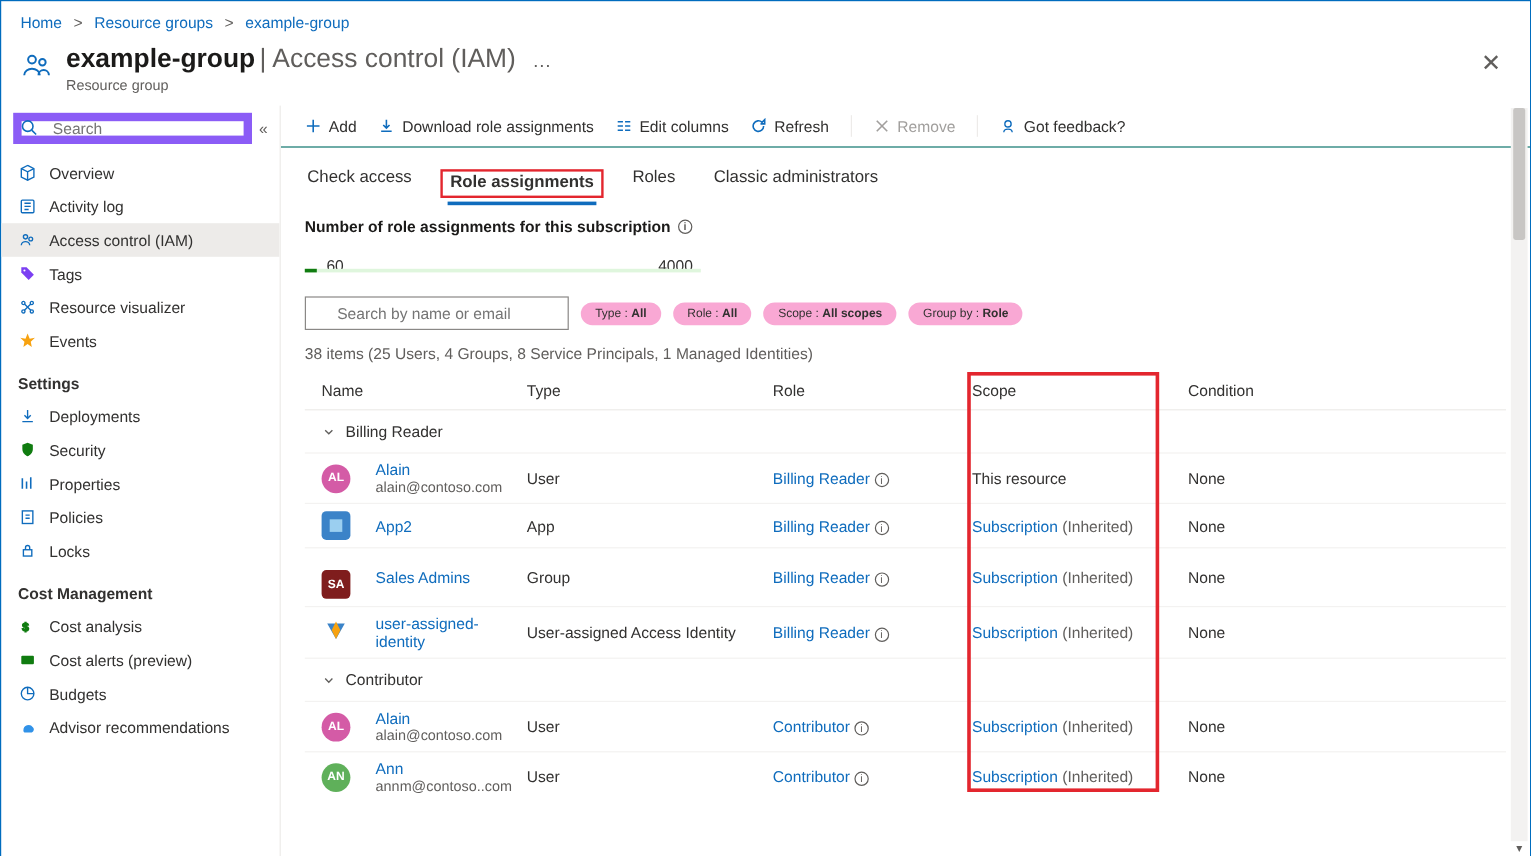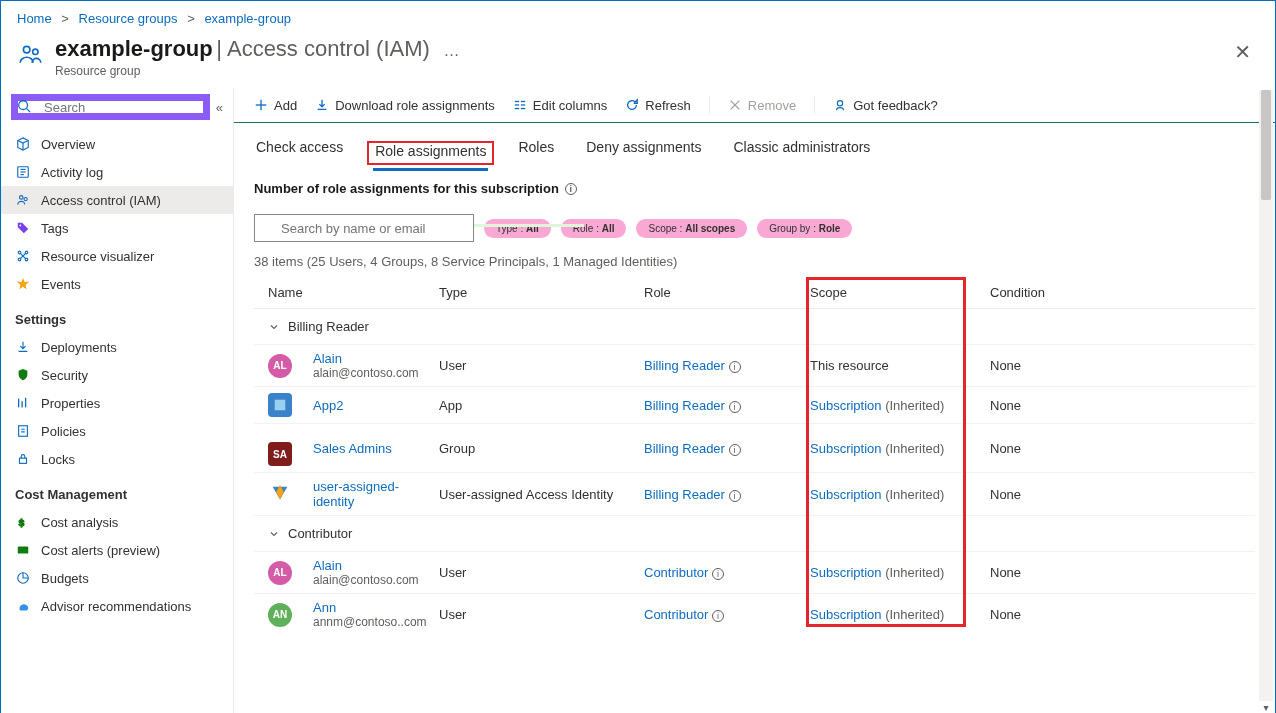--- a/index.html
+++ b/index.html
@@ -39,21 +39,21 @@
   .main { flex: 1; display: flex; flex-direction: column; overflow: hidden; position: relative; }
   .toolbar { display: flex; align-items: center; gap: 18px; padding: 8px 20px; border-bottom: 1px solid #0f766e; }
   .tool { display: inline-flex; align-items: center; gap: 6px; color: #323130; cursor: pointer; font-size: 13px; }
   .tool .ticon { color: #0f6cbd; display: inline-flex; align-items: center; }
   .tool.disabled { color: #a19f9d; }
   .tool.disabled .ticon { color: #a19f9d; }
   .tool-sep { width: 1px; height: 18px; background: #edebe9; }
 
   .tabs { display: flex; align-items: center; gap: 28px; padding: 12px 20px 0; position: relative; }
   .tab { padding: 4px 2px 12px; font-size: 14px; color: #323130; cursor: pointer; position: relative; }
-  .tab.active { font-weight: 400; }
+  .tab.active { font-weight: 700; }
   .tab.active::after { content: ""; position: absolute; left: 0; right: 0; bottom: 0; height: 3px; background: #0f6cbd; }
   .tab-highlight { border: 2px solid #e3262e; padding: 0px 4px 4px; margin: 0 -6px -4px; }
 
   .content { padding: 14px 20px 0; overflow-y: auto; flex: 1; }
   .subhead { font-size: 13px; font-weight: 600; color: #1b1a19; display: inline-flex; align-items: center; gap: 6px; }
   .info-icon { width: 12px; height: 12px; border: 1px solid #605e5c; border-radius: 50%; display: inline-flex; align-items: center; justify-content: center; font-size: 9px; color: #605e5c; cursor: pointer; }
   .quota-bar { width: 330px; height: 3px; background: #dff6dd; position: absolute; margin-top: 28px; }
   .quota-bar-inner { height: 100%; width: 10px; background: #107c10; }
   .quota-wrap { position: relative; display: inline-block; }
   .quota-nums { display: flex; gap: 262px; margin-top: 18px; font-size: 13px; padding-left: 18px; }
@@ -352,33 +352,36 @@
             </svg>
           </span>
           <span>Got feedback?</span>
         </span>
     </div>
 
     <div class="tabs">
       <span class="tab">Check access</span>
       <span class="tab-highlight"><span class="tab active">Role assignments</span></span>
       <span class="tab">Roles</span>
-      <span class="tab">Deny assignments</span>
       <span class="tab">Classic administrators</span>
     </div>
 
     <div class="content">
       <div class="quota-wrap">
         <span class="subhead">
             <span>Number of role assignments for this subscription</span> 
             <span class="info-icon">i</span>
           </span>
         <div class="quota-bar">
             <div class="quota-bar-inner"></div>
           </div>
+        <div class="quota-nums">
+          <span>60</span>
+          <span>4000</span>
+        </div>
       </div>
 
       <div style="height:18px"></div>
 
       <div class="filters">
         <span class="filter-search-wrap">
           <span class="search-icon"><svg width="14" height="14" viewBox="0 0 16 16" fill="none" stroke="#0f6cbd" stroke-width="1.5">
                 <circle cx="7" cy="7" r="5"></circle>
                 <line x1="11" y1="11" x2="15" y2="15"></line>
               </svg></span>

